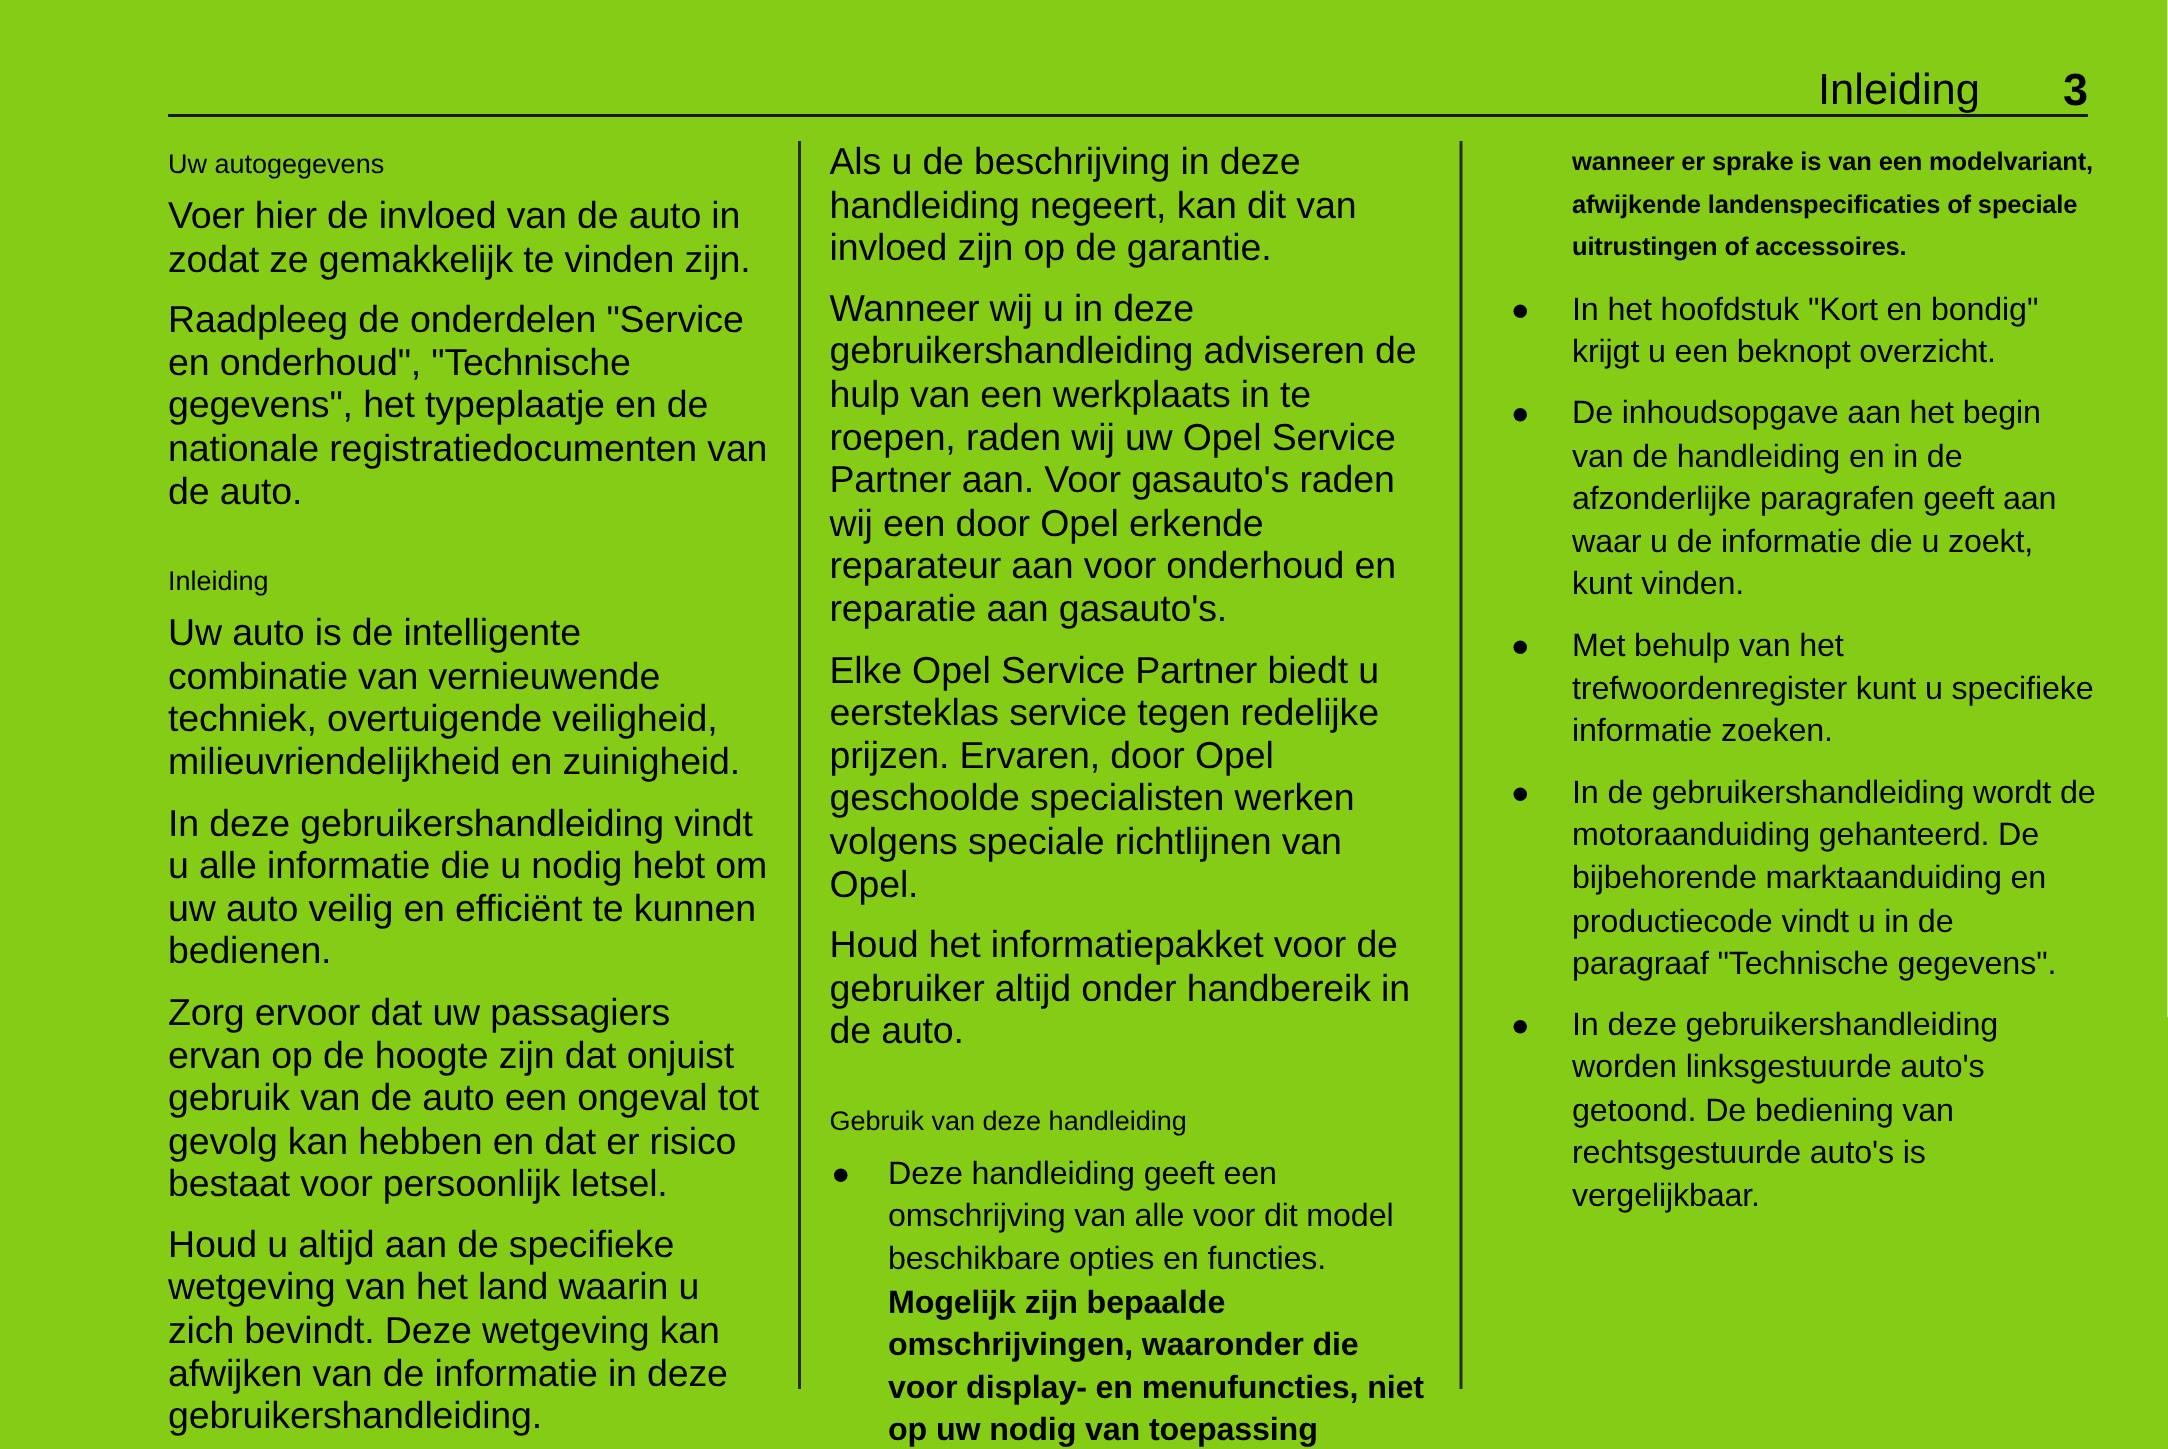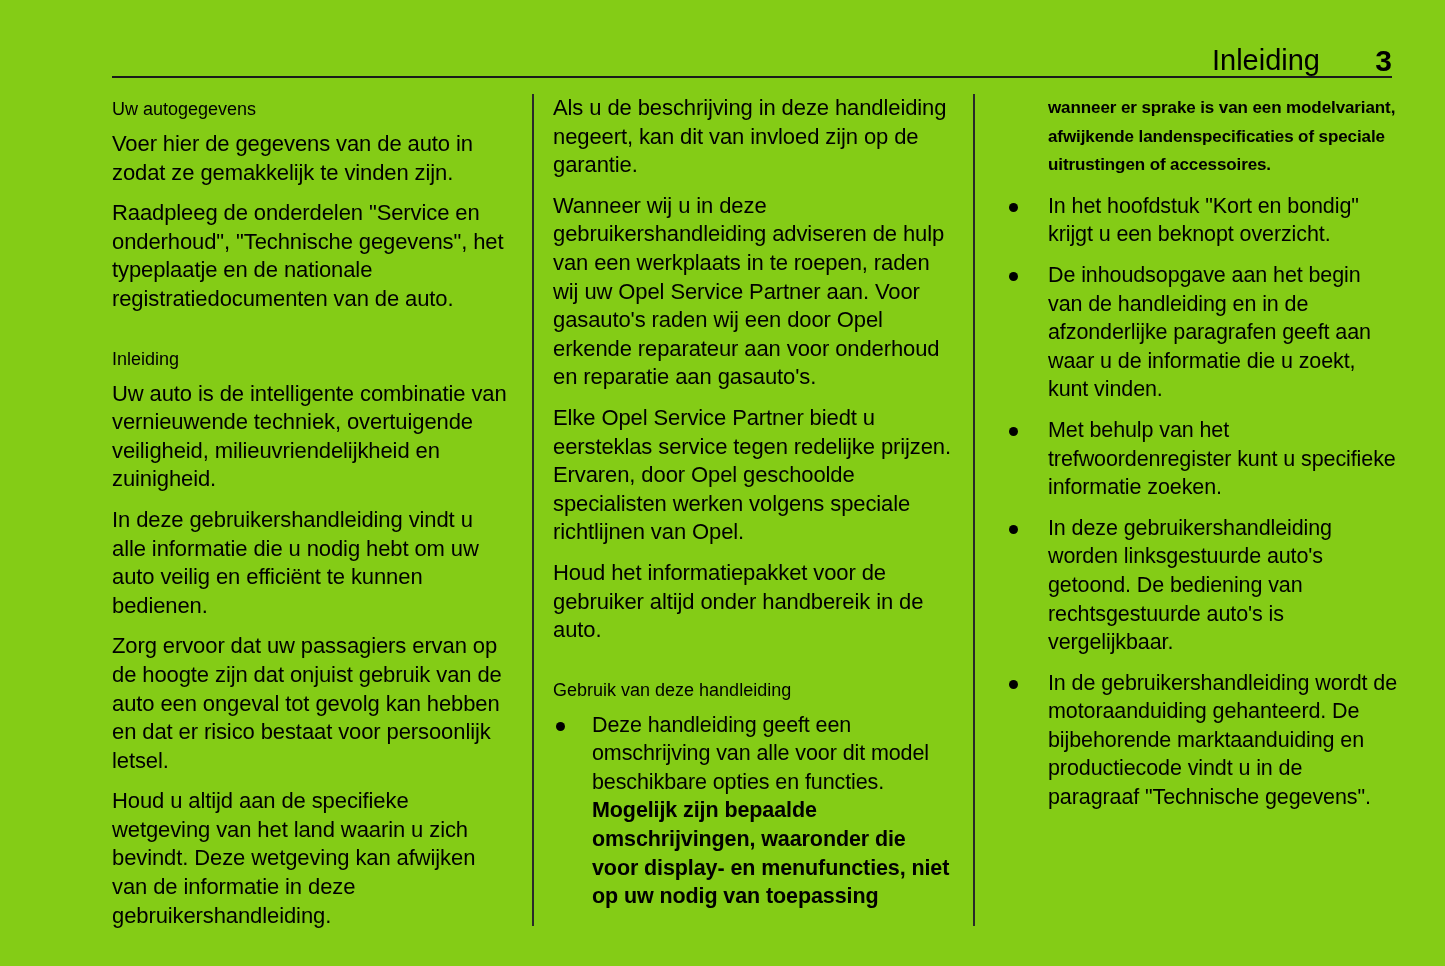--- a/index.html
+++ b/index.html
@@ -88,21 +88,21 @@
     margin: 0 0 6px 0;
     letter-spacing: 0px;
   }
   h2.section-heading.tight {
     margin-top: 0;
   }
   h2.spaced-above {
     margin-top: 30px;
   }
   p.para {
-    font-size: 22px;
+    font-size: 25px;
     line-height: 28.6px;
     margin: 0 0 12px 0;
     font-weight: 400;
     letter-spacing: -0.1px;
   }
   p.para:last-child { margin-bottom: 16px; }
   .bold-run { font-weight: 700; }
 
   ul.bullets {
     list-style: none;
@@ -151,21 +151,21 @@
   </div>
   <div class="header-rule"></div>
 
   <div class="columns">
 
     <div class="divider divider-1"></div>
     <div class="divider divider-2"></div>
 
     <div class="col col-1">
       <h2 class="section-heading tight">Uw autogegevens</h2>
-      <p class="para">Voer hier de gegevens van de auto in zodat ze gemakkelijk te vinden zijn.</p>
+      <p class="para">Voer hier de invloed van de auto in zodat ze gemakkelijk te vinden zijn.</p>
       <p class="para">Raadpleeg de onderdelen "Service en onderhoud", "Technische gegevens", het typeplaatje en de nationale registratiedocumenten van de auto.</p>
 
       <h2 class="section-heading spaced-above">Inleiding</h2>
       <p class="para">Uw auto is de intelligente combinatie van vernieuwende techniek, overtuigende veiligheid, milieuvriendelijkheid en zuinigheid.</p>
       <p class="para">In deze gebruikershandleiding vindt u alle informatie die u nodig hebt om uw auto veilig en efficiënt te kunnen bedienen.</p>
       <p class="para">Zorg ervoor dat uw passagiers ervan op de hoogte zijn dat onjuist gebruik van de auto een ongeval tot gevolg kan hebben en dat er risico bestaat voor persoonlijk letsel.</p>
       <p class="para">Houd u altijd aan de specifieke wetgeving van het land waarin u zich bevindt. Deze wetgeving kan afwijken van de informatie in deze gebruikershandleiding.</p>
     </div>
 
     <div class="col col-2">
@@ -190,22 +190,22 @@
         <li>
           <span class="bullet-dot"></span><span>In het hoofdstuk "Kort en bondig" krijgt u een beknopt overzicht.</span>
         </li>
         <li>
           <span class="bullet-dot"></span><span>De inhoudsopgave aan het begin van de handleiding en in de afzonderlijke paragrafen geeft aan waar u de informatie die u zoekt, kunt vinden.</span>
         </li>
         <li>
           <span class="bullet-dot"></span><span>Met behulp van het trefwoordenregister kunt u specifieke informatie zoeken.</span>
         </li>
         <li>
+          <span class="bullet-dot"></span><span>In de gebruikershandleiding wordt de motoraanduiding gehanteerd. De bijbehorende marktaanduiding en productiecode vindt u in de paragraaf "Technische gegevens".</span>
+        </li>
+        <li>
           <span class="bullet-dot"></span><span>In deze gebruikershandleiding worden linksgestuurde auto's getoond. De bediening van rechtsgestuurde auto's is vergelijkbaar.</span>
-        </li>
-        <li>
-          <span class="bullet-dot"></span><span>In de gebruikershandleiding wordt de motoraanduiding gehanteerd. De bijbehorende marktaanduiding en productiecode vindt u in de paragraaf "Technische gegevens".</span>
         </li>
       </ul>
     </div>
 
   </div>
 </div>
 
 </body></html>

